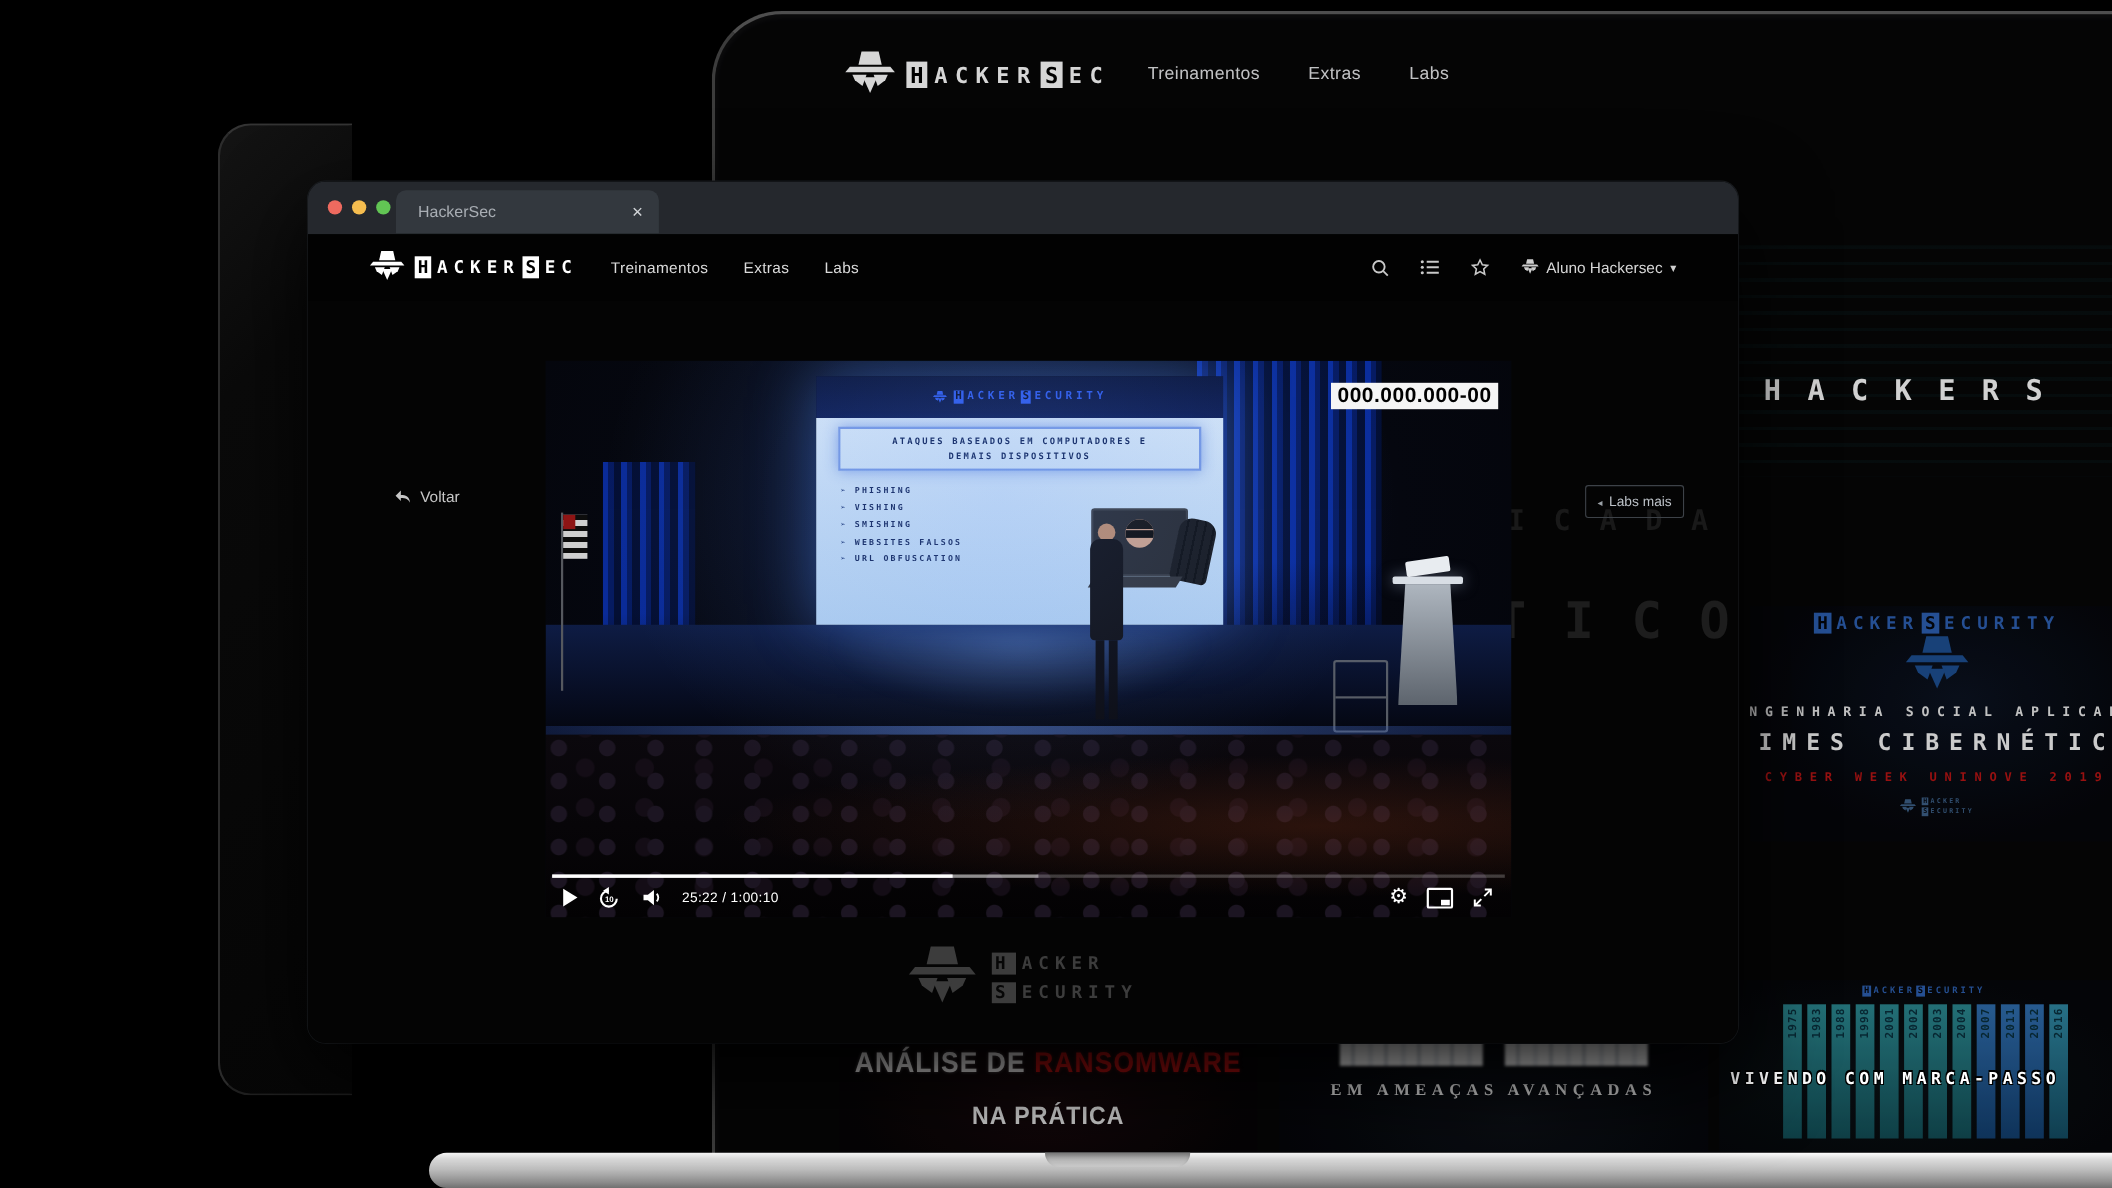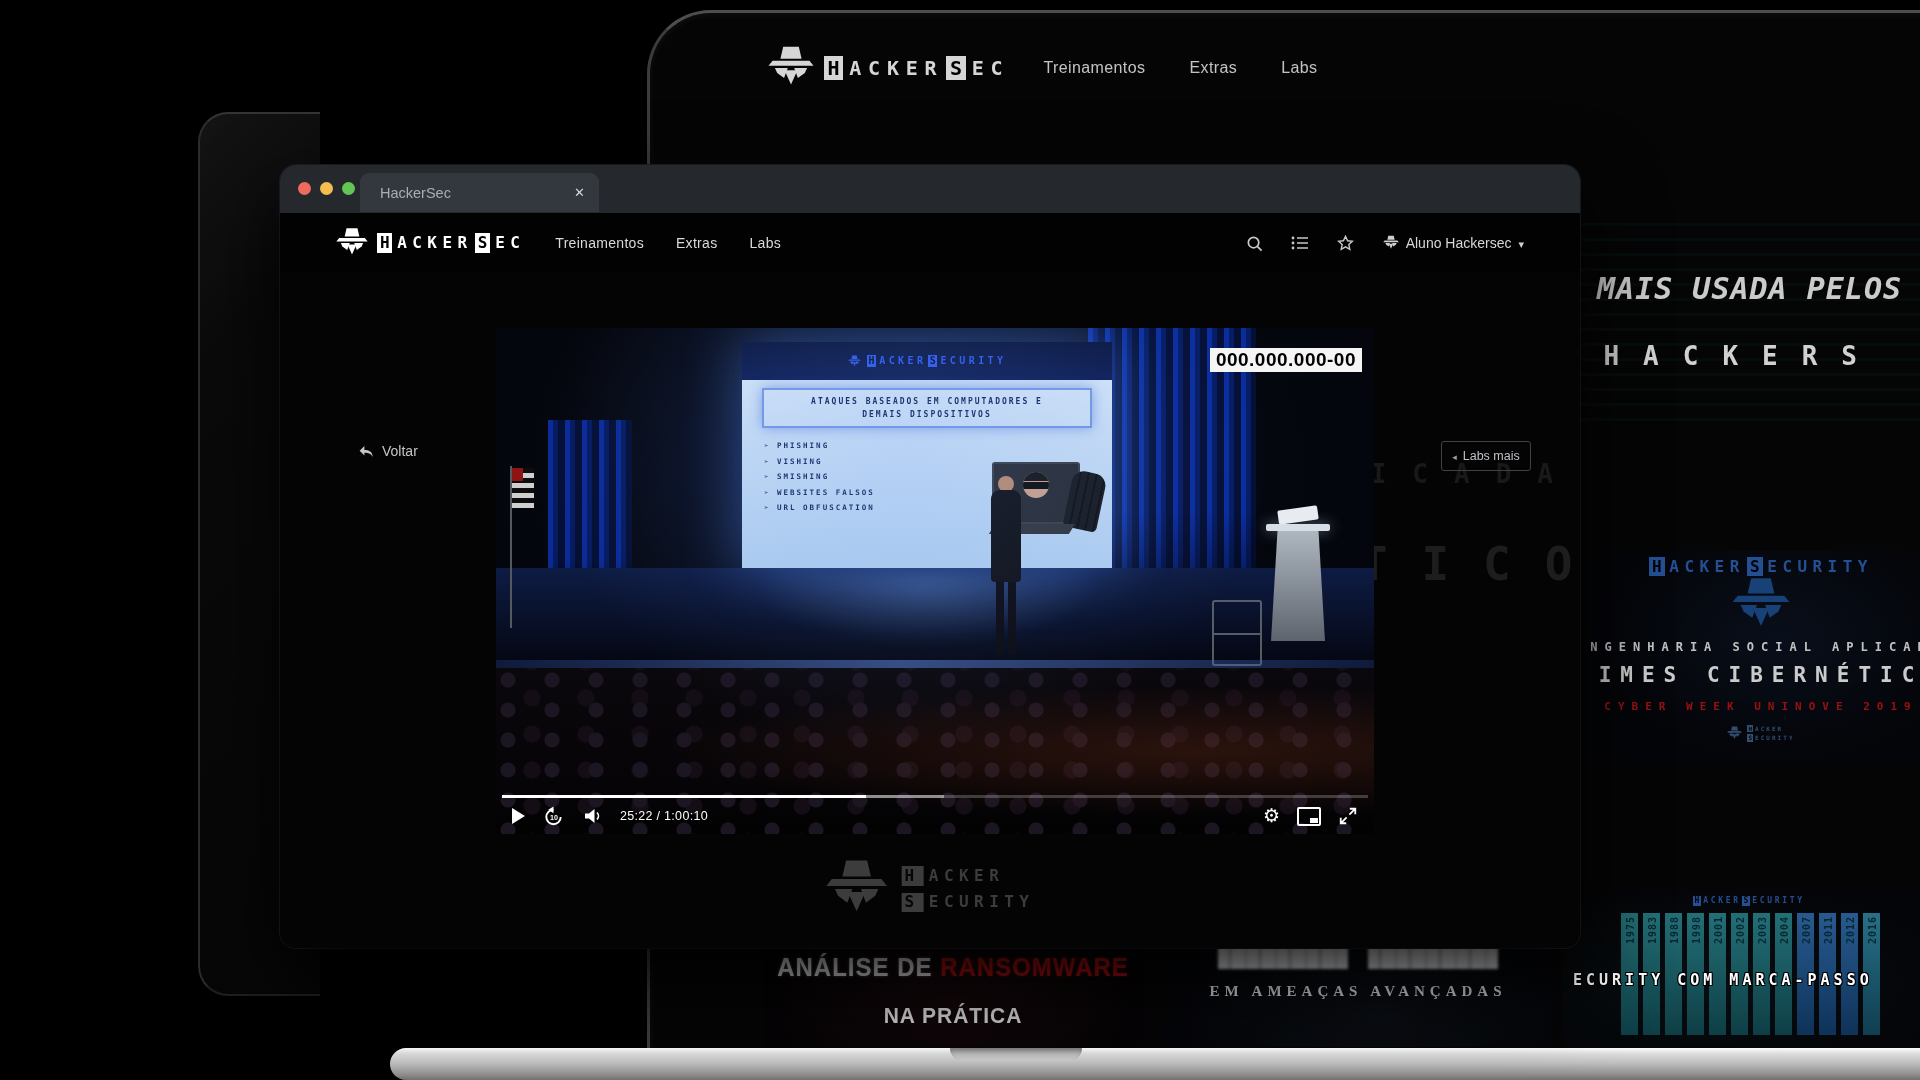--- a/index.html
+++ b/index.html
@@ -224,21 +224,20 @@
           </span>
       </div>
       <div class="bk-nav">
         <span>Treinamentos</span>
         <span>Extras</span>
         <span>Labs</span>
       </div>
     </div>
 
     <div class="bk-texture"></div>
-    <div class="bk-promo1">MAIS USADA PELOS</div>
     <div class="bk-promo2">HACKERS</div>
 
     <div class="tcrimes">
       <div class="tc-inner">
         <span class="tc-brand wm">
             <span class="wm-box">H</span>
             <span class="wm-txt gap">ACKER</span>
             <span class="wm-box">S</span>
             <span class="wm-txt">ECURITY</span>
           </span>
@@ -317,21 +316,21 @@
         <div class="bar">
             <span>2011</span>
           </div>
         <div class="bar">
             <span>2012</span>
           </div>
         <div class="bar">
             <span>2016</span>
           </div>
       </div>
-      <div class="title">ECURITY COM MARCA-PASSO</div>
+      <div class="title">VIVENDO COM MARCA-PASSO</div>
     </div>
 
     <div class="bk-dim"></div>
   </div>
 
   <div class="bezel-left"></div>
   <div class="base">
       <div class="notch"></div>
     </div>
 

